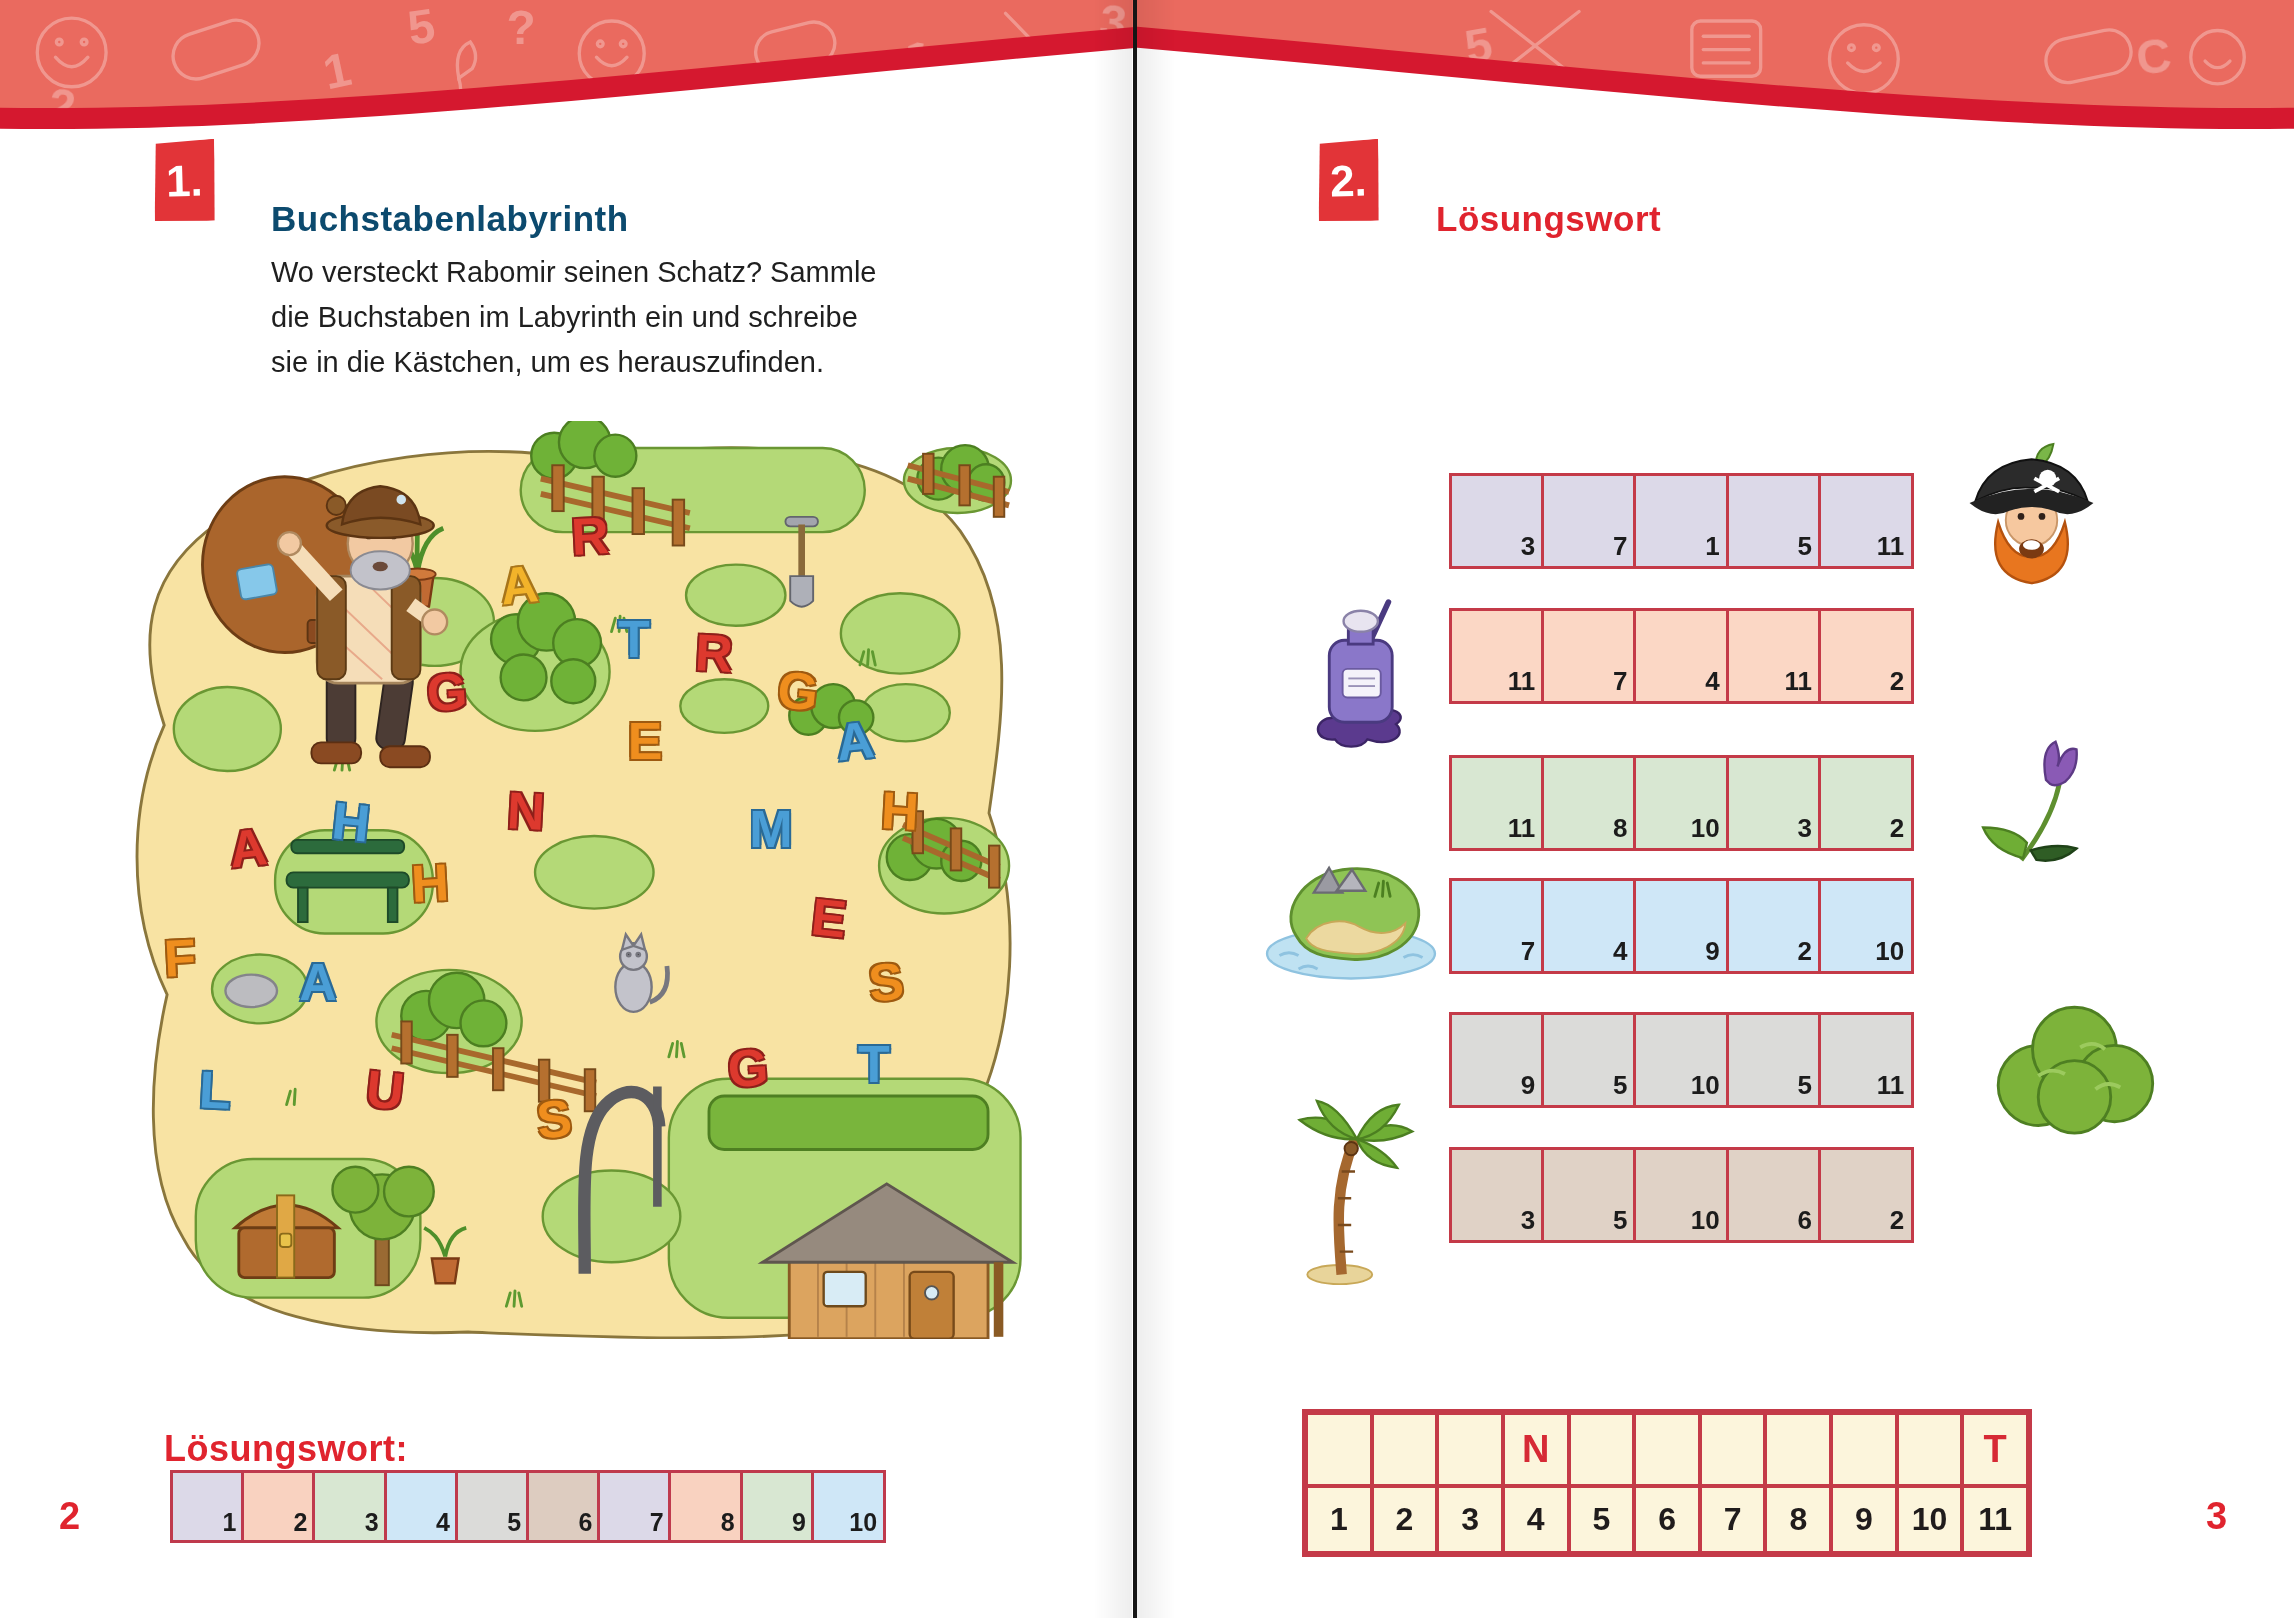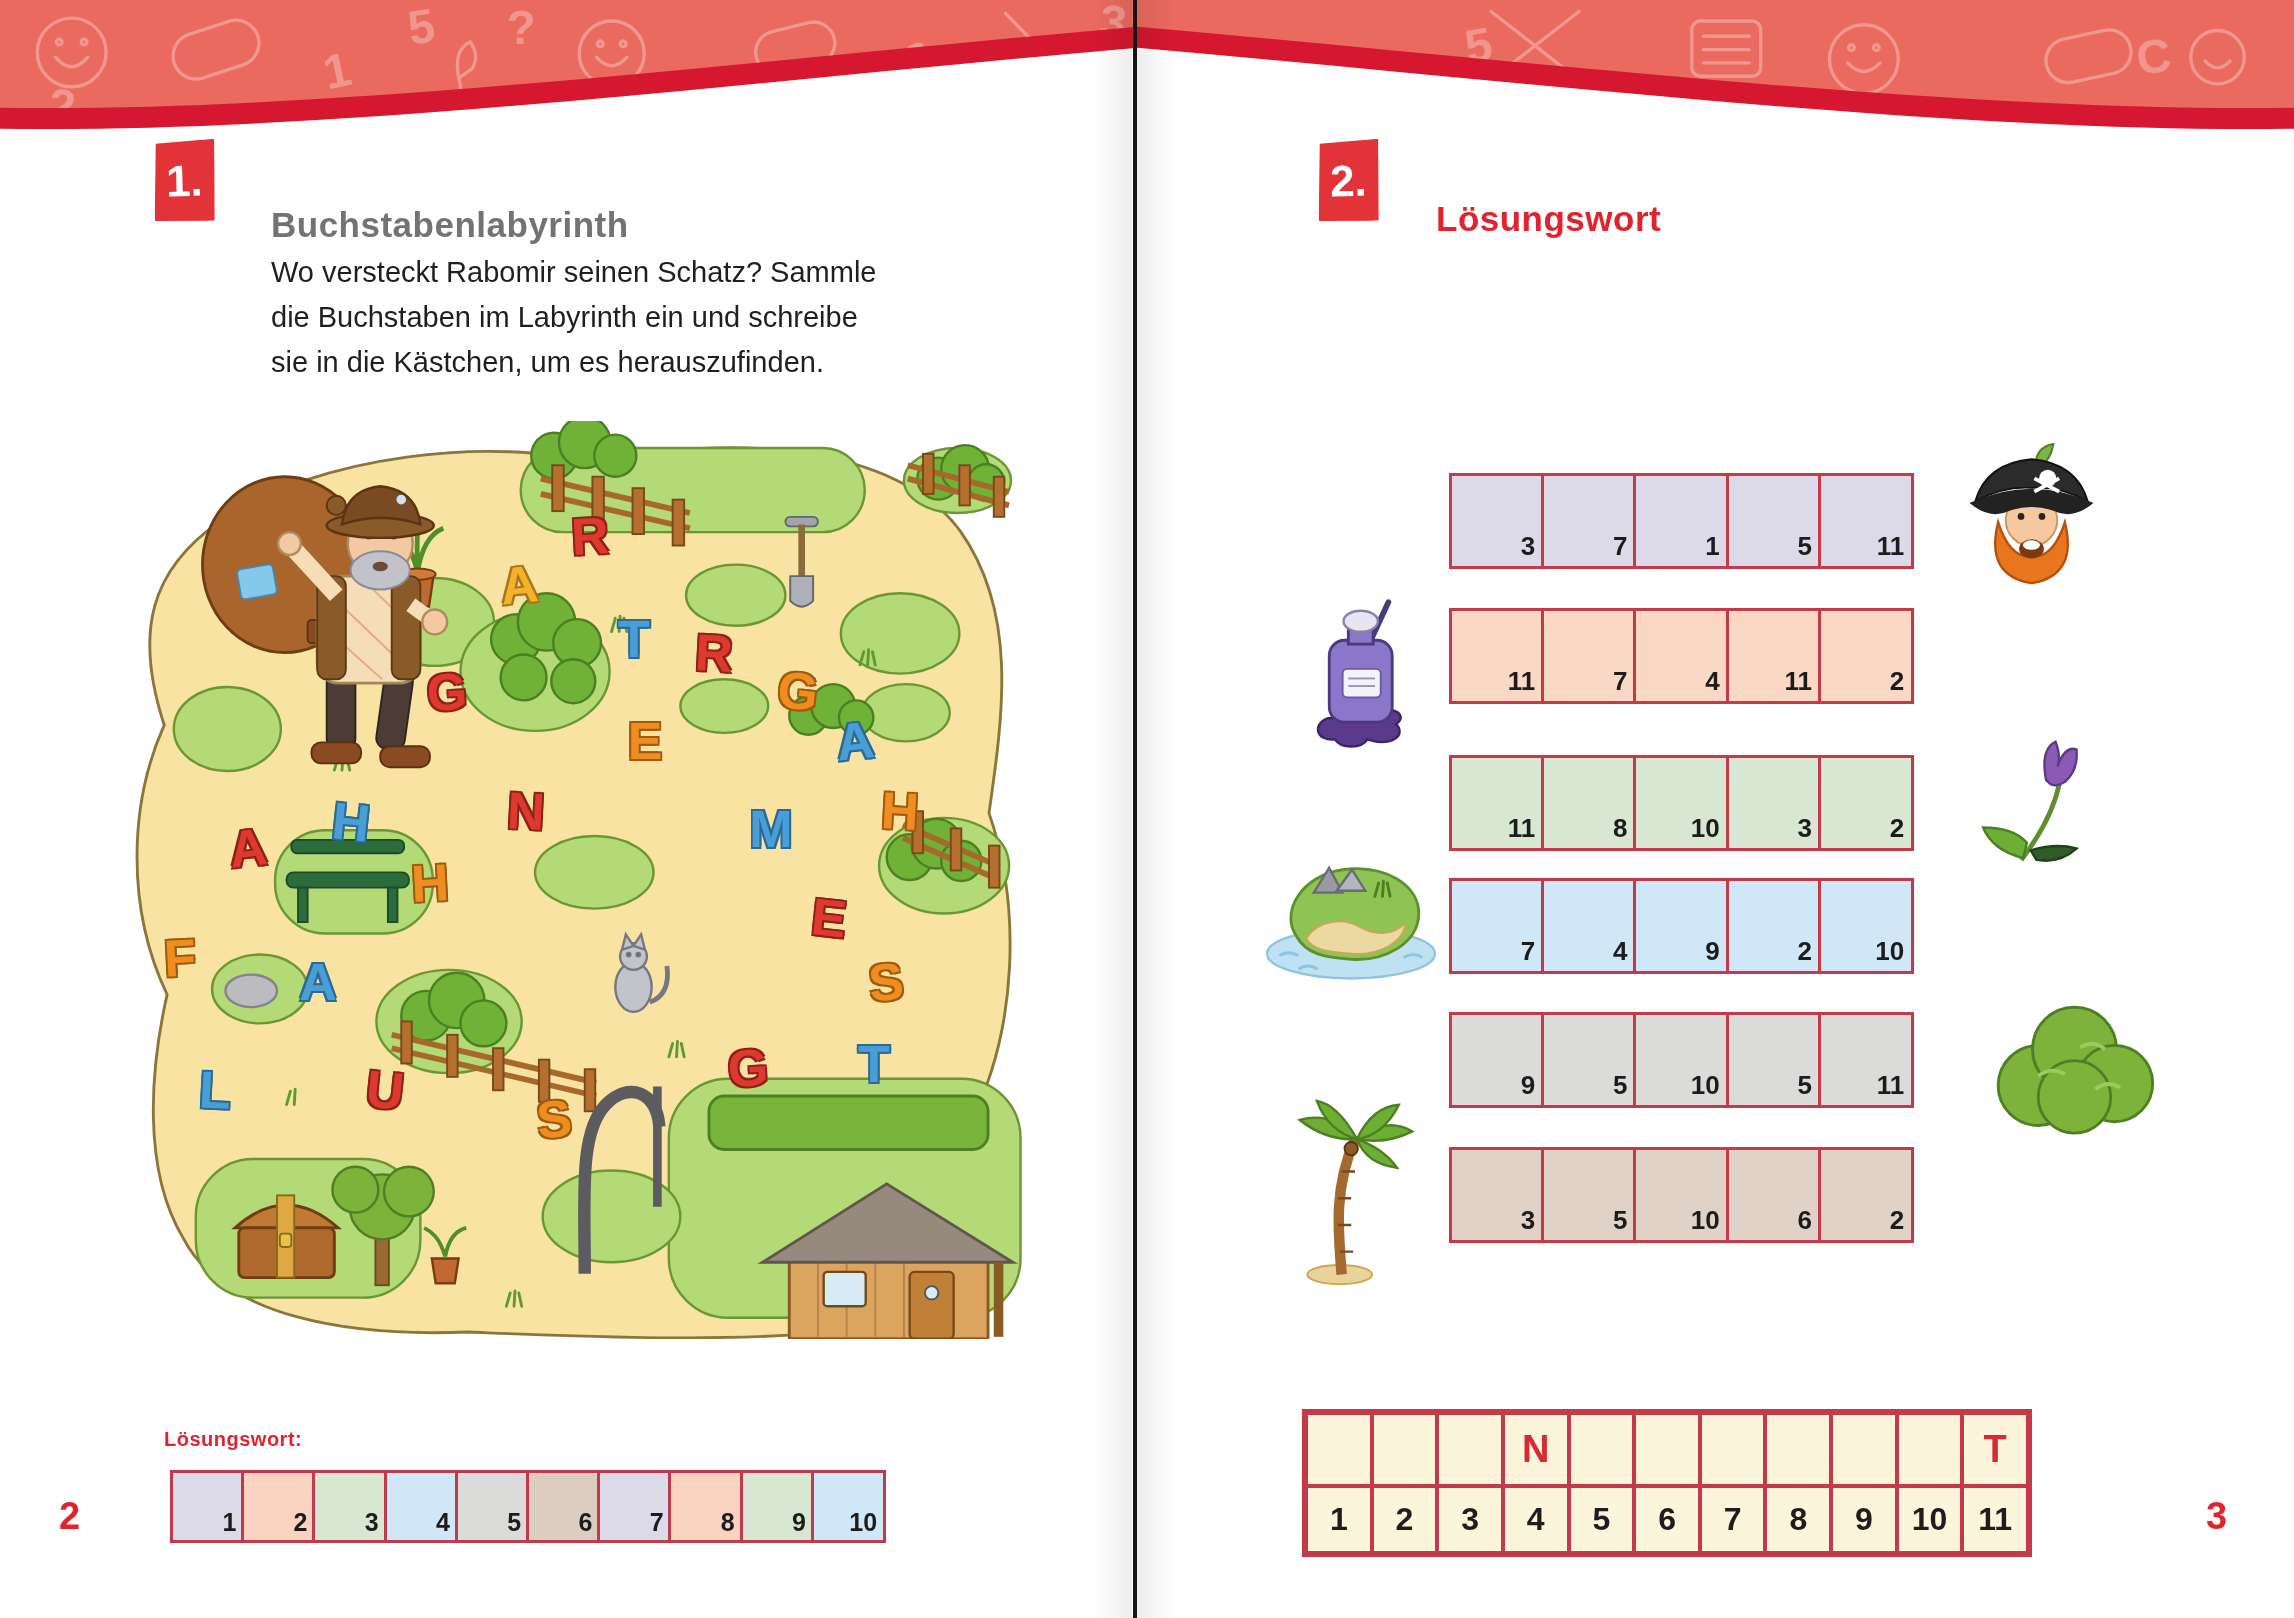--- a/index.html
+++ b/index.html
@@ -38,21 +38,21 @@
   .keycell{flex:1 1 0;border:2.4px solid #c43a48;box-sizing:border-box;
            display:flex;align-items:center;justify-content:center;}
   .keycell.letter{height:73px;font-size:38px;font-weight:bold;}
   .keycell.number{height:67px;font-size:32px;font-weight:bold;color:#201c1c;}
   
   #maze{left:105px;top:421px;width:927px;height:918px;}
   #maze svg{position:absolute;left:0;top:0;width:100%;height:100%;}
   .mletter{position:absolute;font-size:52px;font-weight:bold;
            font-family:"Liberation Sans",sans-serif;}
   .pagenum{font-size:38px;font-weight:bold;}
-  .sol-label{font-size:20px;font-weight:bold;letter-spacing:0.5px;}
+  .sol-label{font-size:36px;font-weight:bold;letter-spacing:0.5px;}
 </style>
 </head>
 <body>
 
 <div id="canvas">
 
   <svg id="band" class="abs" viewBox="0 0 2400 150" preserveAspectRatio="none">
     <path d="M0,0 H2400 V135 C2050,140 1620,88 1190,50 C760,88 350,140 0,135 Z" fill="#d5182f"></path>
     <path id="salm" d="M0,0 H2400 V113 C2050,118 1620,66 1190,28 C760,66 350,118 0,113 Z" fill="#ea6a5f"></path>
     <clipPath id="bandclip">
@@ -102,21 +102,21 @@
     </g>
   </svg>
 
   <div id="gutter" class="abs"></div>
   <div class="abs gutter-shade-l"></div>
   <div class="abs gutter-shade-r"></div>
 
   <div class="abs badge" style="left: 153px; top: 140px; background: rgb(226, 52, 56);">
     <span>1.</span>
   </div>
-  <div class="abs title" style="left: 271px; top: 205px; color: #737373;">Buchstabenlabyrinth</div>
+  <div class="abs title" style="left: 271px; top: 199px; color: #0c4a6e;">Buchstabenlabyrinth</div>
   <div class="abs intro" style="left:271px;top:250px;">Wo versteckt Rabomir seinen Schatz? Sammle
 die Buchstaben im Labyrinth ein und schreibe
 sie in die Kästchen, um es herauszufinden.</div>
 
   <div id="maze" class="abs">
     <svg viewBox="110 440 970 960">
 
       <path d="M230,545 C330,475 520,455 625,485 C760,450 940,465 1005,555
         C1065,640 1050,745 1035,850 C1068,945 1066,1075 1015,1175 C1058,1280 1015,1375 905,1390
         C770,1405 620,1398 490,1393 C365,1398 235,1378 192,1295 C148,1222 158,1115 175,1040

